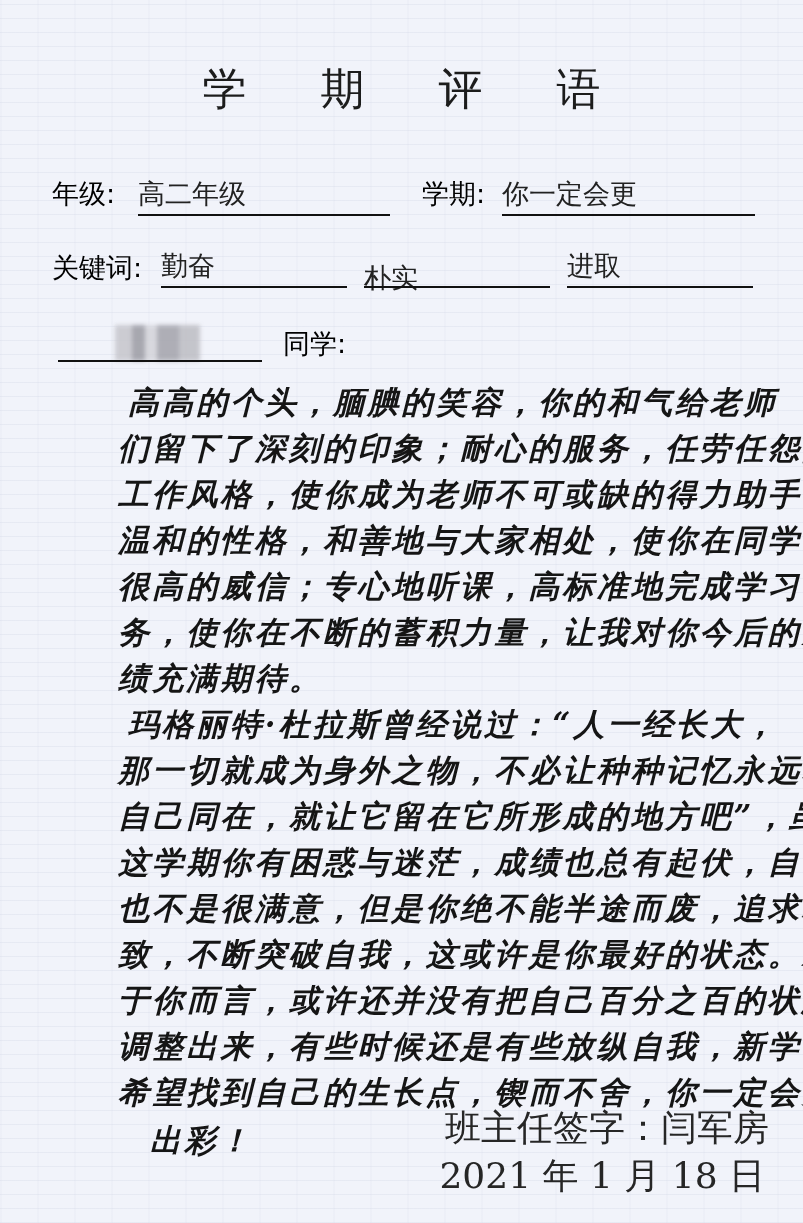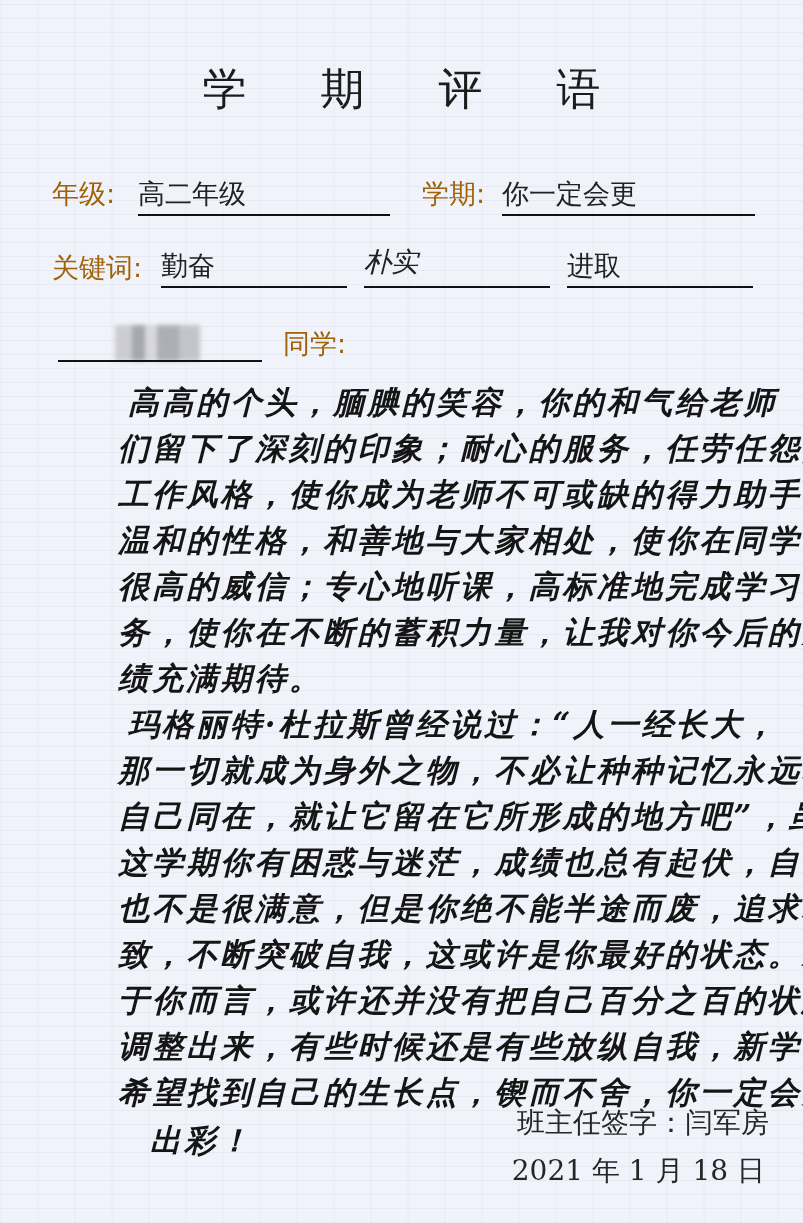--- a/index.html
+++ b/index.html
@@ -13,21 +13,21 @@
     color: #1a1a1a;
   }
   .abs { position: absolute; }
   .title {
     left: 0; width: 803px; top: 60px; text-align: center;
     font-size: 44px; letter-spacing: 30px; font-weight: normal;
     font-family: "DejaVu Sans", sans-serif; color: #1c1c1c;
     text-indent: 30px;
   }
   .label {
-    font-size: 27px; font-family: "DejaVu Sans", sans-serif; color: #a16207;
+    font-size: 27px; font-family: "DejaVu Sans", sans-serif; color: #000000;
     white-space: nowrap;
   }
   .value {
     font-size: 27px; font-family: "DejaVu Sans", sans-serif; color: #222;
     text-align: left; white-space: nowrap;
   }
   .uline { height: 2px; background: #111; }
   .blur {
     left: 115px; top: 325px; width: 85px; height: 36px;
     background:
@@ -35,41 +35,41 @@
     filter: blur(2px); opacity: 0.85;
   }
   .body-line {
     left: 118px; width: 645px;
     font-size: 31px; font-weight: bold;
     font-family: "DejaVu Serif", serif; color: #151515;
     letter-spacing: 3.2px; white-space: nowrap;
     font-style: italic;
   }
   .sig {
-    font-size: 28px; font-family: "DejaVu Serif", serif; color: #262626;
+    font-size: 36px; font-family: "DejaVu Serif", serif; color: #262626;
     white-space: nowrap;
   }
 </style>
 </head>
 <body>
 
 <div class="abs title">学 期 评 语</div>
 
 <div class="abs label" style="left:52px; top:176px;">年级:</div>
 <div class="abs value" style="left:138px; top:176px; width:252px;">高二年级</div>
 <div class="abs uline" style="left:138px; top:214px; width:252px;"></div>
 
 <div class="abs label" style="left:422px; top:176px;">学期:</div>
 <div class="abs value" style="left:502px; top:176px; width:253px;">你一定会更</div>
 <div class="abs uline" style="left:502px; top:214px; width:253px;"></div>
 
 <div class="abs label" style="left:52px; top:250px;">关键词:</div>
 <div class="abs value" style="left:161px; top:248px; width:186px;">勤奋</div>
 <div class="abs uline" style="left:161px; top:286px; width:186px;"></div>
-<div class="abs value" style="left:364px; top:244px; width:186px;font-style:italic;">朴实</div>
+<div class="abs value" style="left:364px; top:260px; width:186px;">朴实</div>
 <div class="abs uline" style="left:364px; top:286px; width:186px;"></div>
 <div class="abs value" style="left:567px; top:248px; width:186px;">进取</div>
 <div class="abs uline" style="left:567px; top:286px; width:186px;"></div>
 
 <div class="abs blur"></div>
 <div class="abs uline" style="left:58px; top:360px; width:204px;"></div>
 <div class="abs label" style="left:283px; top:326px;">同学:</div>
 
 <div class="abs body-line" style="left:128px; top:382px;text-align:center;">高高的个头，腼腆的笑容，你的和气给老师</div>
 <div class="abs body-line" style="top:428px;">们留下了深刻的印象；耐心的服务，任劳任怨的</div>

